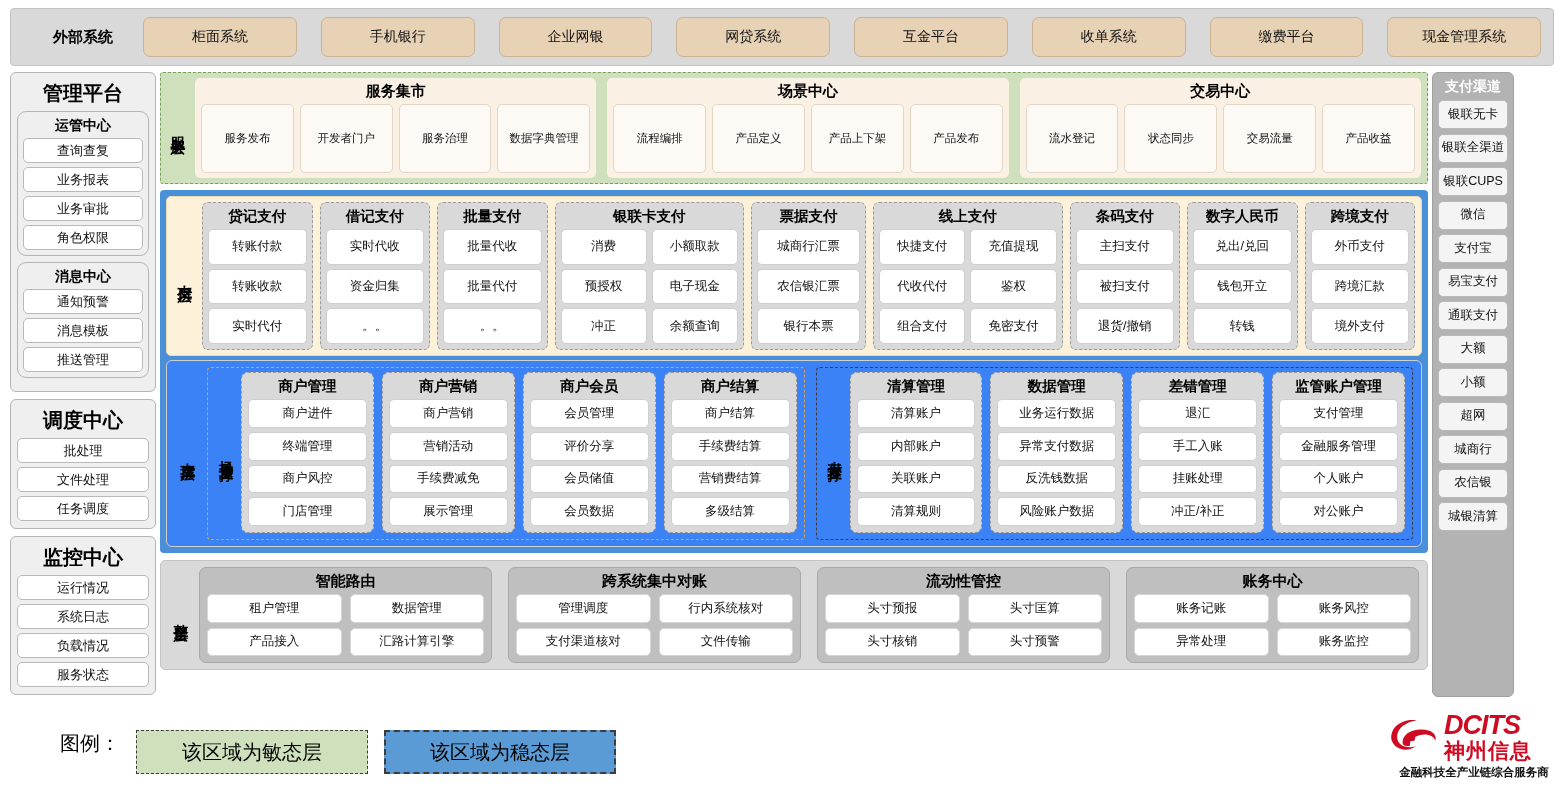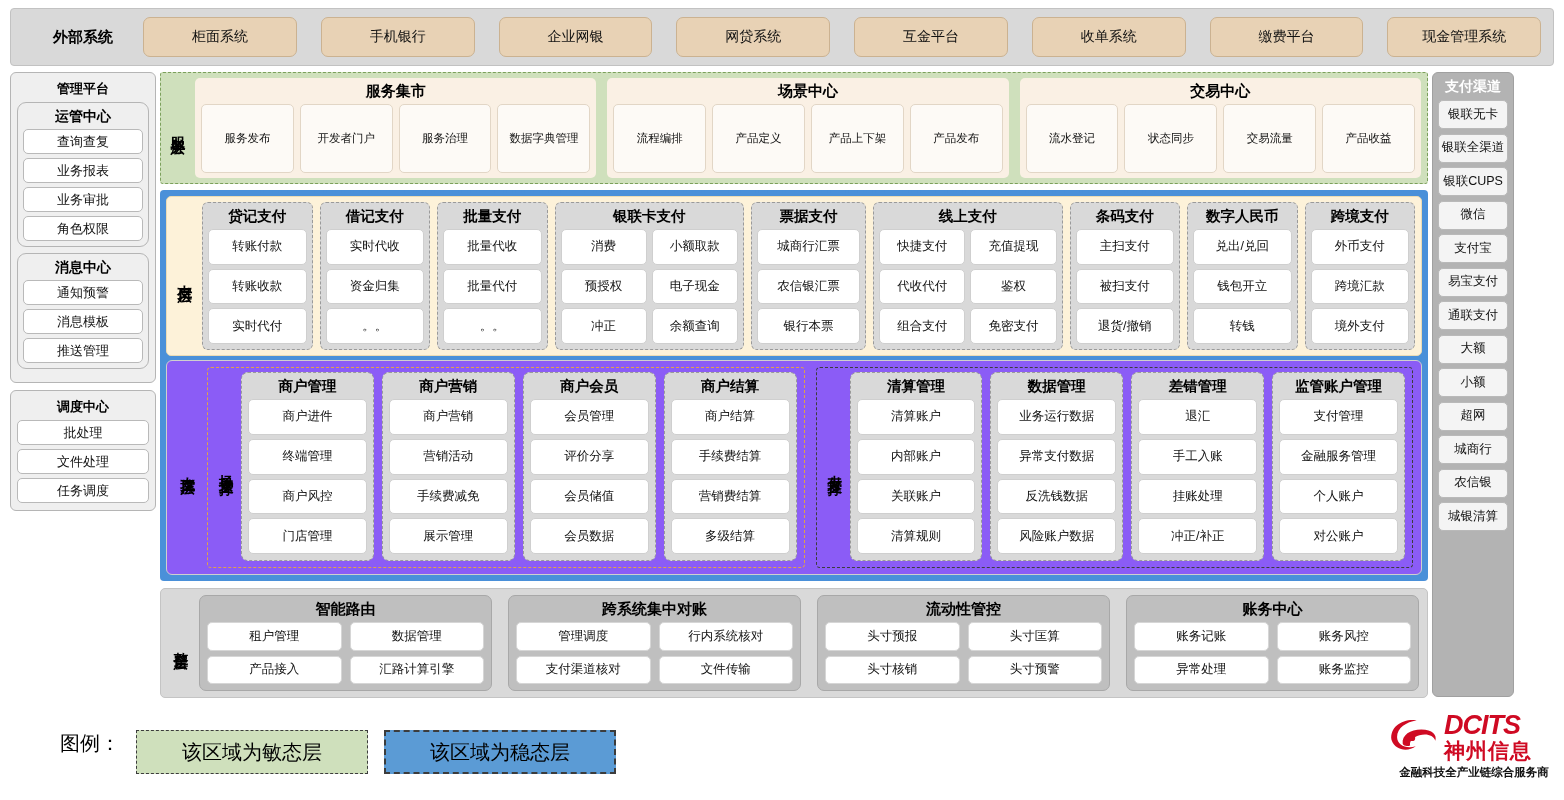--- a/index.html
+++ b/index.html
@@ -36,21 +36,21 @@
   }
 
   
   #leftcol{
     position:absolute; left:10px; top:72px; width:146px; height:625px;
   }
   .panel{
     background:#efefef; border:1px solid #b5b5b5; border-radius:6px;
     padding:5px 6px 7px 6px; margin-bottom:7px;
   }
-  .panel-title{ text-align:center; font-weight:bold; font-size:13px; padding:2px 0 4px; }
+  .panel-title{ text-align:center; font-weight:bold; font-size:20px; padding:2px 0 4px; }
   .sub-panel{
     background:#efefef; border:1px solid #b5b5b5; border-radius:9px;
     padding:3px 5px 5px 5px; margin-bottom:6px;
   }
   .sub-title{ text-align:center; font-weight:bold; font-size:14px; padding:2px 0 3px; }
   .lchip{ height:25px; margin-bottom:4px; font-size:13px; }
   .lchip:last-child{ margin-bottom:0; }
 
   
   #rightcol{
@@ -96,22 +96,22 @@
     background:#d9d9d9; border:1px dashed #9a9a9a; border-radius:6px;
     padding:3px 5px 5px; display:flex; flex-direction:column;
   }
   .pay-col .c-title{ text-align:center; font-weight:bold; font-size:14.5px; padding:1px 0 3px; }
   .pay-col .c-grid{ display:flex; flex-direction:column; gap:4px; flex:1; }
   .pay-col .c-row{ display:flex; gap:5px; flex:1; }
   .pay-col .chip{ flex:1; font-size:12.5px; border-color:#cfcfcf; }
 
   
   #supportlayer{
-    margin-top:4px; background:#8b5cf6; border:1px solid #cfcfcf; border-radius:6px;
-    display:flex; align-items:stretch; padding:6px 8px; gap:6px; height:215px;
+    margin-top:4px; background:#3b82f6; border:1px solid #cfcfcf; border-radius:6px;
+    display:flex; align-items:stretch; padding:6px 8px; gap:6px; height:187px;
   }
   #supportlayer > .v-label{ width:26px; font-size:15px; flex:none; }
   #supportlayer .sgroups{ display:flex; flex:1; gap:11px; }
   .sup-box{ flex:1; border-radius:4px; padding:4px 7px 6px; display:flex; align-items:stretch; gap:4px; }
   .sup-box.scene{ border:1px dashed #e0a04a; }
   .sup-box.payhold{ border:1px dashed #3c3c3c; }
   .sup-box > .v-label{ width:22px; font-size:14.5px; flex:none; }
   .sup-cols{ display:flex; flex:1; gap:8px; }
   .sup-col{
     flex:1; background:#d9d9d9; border:1px dashed #9a9a9a; border-radius:7px;
@@ -193,20 +193,27 @@
             <div class="chip lchip">推送管理</div>
           </div>
         </div>
     </div>
     <div id="mgmt-standalone">
         <div class="panel">
           <div class="panel-title">调度中心</div>
           <div class="chip lchip">批处理</div>
           <div class="chip lchip">文件处理</div>
           <div class="chip lchip">任务调度</div>
+        </div>
+        <div class="panel">
+          <div class="panel-title">监控中心</div>
+          <div class="chip lchip">运行情况</div>
+          <div class="chip lchip">系统日志</div>
+          <div class="chip lchip">负载情况</div>
+          <div class="chip lchip">服务状态</div>
         </div>
       </div>
   </div>
 
   <div id="rightcol">
     <div class="panel-title">支付渠道</div>
     <div id="chan-list">
         <div class="chip rchip">银联无卡</div>
         <div class="chip rchip">银联全渠道</div>
         <div class="chip rchip">银联CUPS</div>

